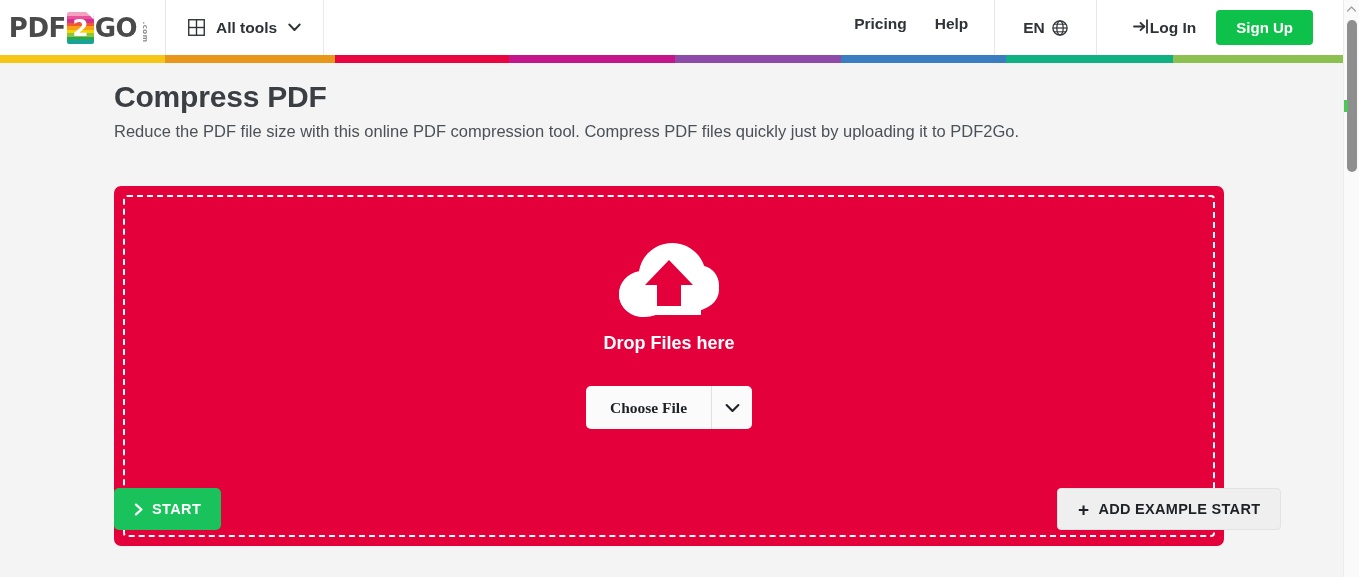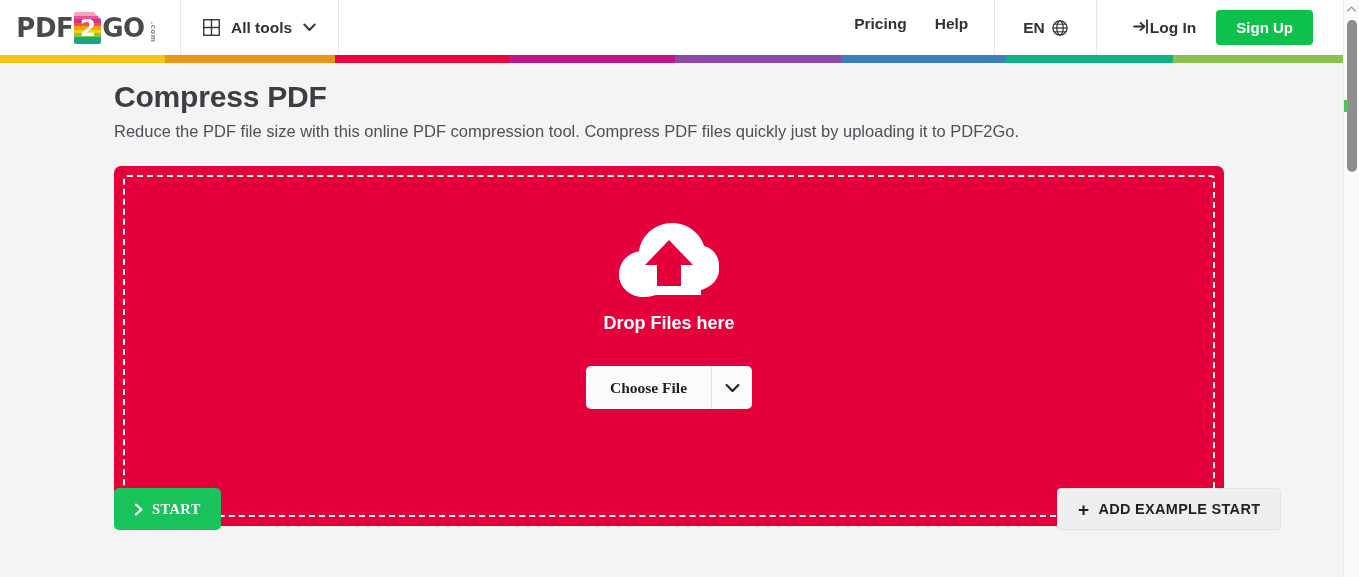--- a/index.html
+++ b/index.html
@@ -17,21 +17,21 @@
   }
 
   
   .header {
     position: absolute; top: 0; left: 0;
     width: 1343px; height: 55px;
     background: #ffffff;
     display: flex; align-items: center;
   }
   .logo-wrap {
-    width: 181px; height: 55px;
+    width: 166px; height: 55px;
     display: flex; align-items: center; justify-content: center;
     border-right: 1px solid #e8e8e8;
   }
   .logo {
     display: flex; align-items: center;
     font-weight: bold; font-size: 26px; letter-spacing: -0.5px;
     color: #4a4a4a;
   }
   .logo .txt { font-family: "DejaVu Sans", sans-serif; font-weight: bold; }
   .logo-doc {
@@ -140,21 +140,21 @@
     position: absolute; left: 114px; top: 17px;
     font-size: 30px; font-weight: bold; color: #3b3f44;
     letter-spacing: -0.2px;
   }
   .page-sub {
     position: absolute; left: 114px; top: 59px;
     font-size: 16.5px; color: #4c5157;
   }
 
   .dropzone {
-    position: absolute; left: 114px; top: 103px;
+    position: absolute; left: 114px; top: 123px;
     width: 1110px; height: 360px;
     background: #e4003a;
     border-radius: 7px;
   }
   .dropzone-inner {
     position: absolute; left: 9px; top: 9px;
     width: 1092px; height: 342px;
     border: 2px dashed #ffffff;
     border-radius: 4px;
     display: flex; flex-direction: column;
@@ -192,21 +192,21 @@
   .choose-caret svg { width: 15px; height: 10px; display: block; }
 
   .start-btn {
     position: absolute; left: 114px; top: 425px;
     background: #19c25a; color: #ffffff;
     border: none; border-radius: 5px;
     height: 42px; padding: 0 20px;
     font-size: 14.5px; font-weight: bold; letter-spacing: 0.4px;
     display: flex; align-items: center; gap: 8px;
     cursor: pointer;
-    font-family: Liberation Serif, serif;
+    font-family: Liberation Sans, sans-serif;
   }
   .start-btn svg { width: 10px; height: 13px; display: block; }
 
   .example-btn {
     position: absolute; left: 1057px; top: 425px;
     background: #efefef; color: #1e2226;
     border: 1px solid #e2e2e2; border-radius: 4px;
     height: 42px; padding: 0 20px;
     font-size: 14.5px; font-weight: bold; letter-spacing: 0.3px;
     display: flex; align-items: center; gap: 9px;

